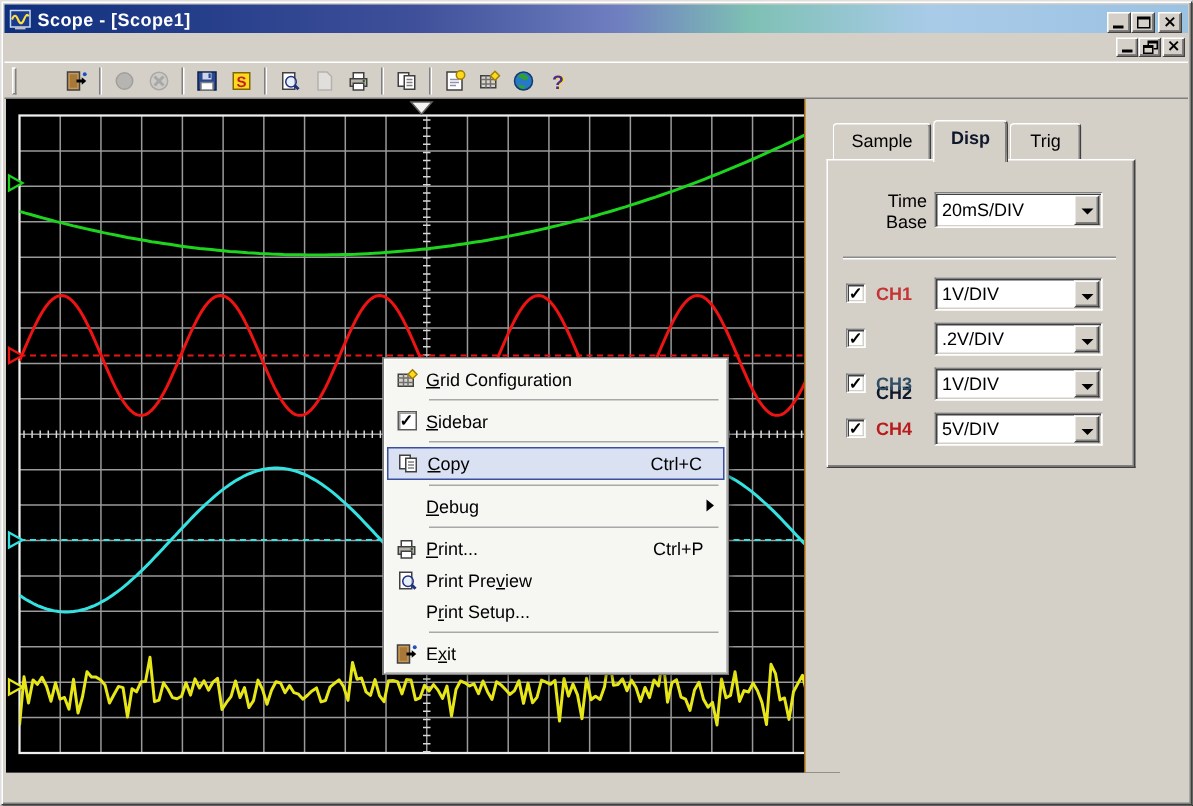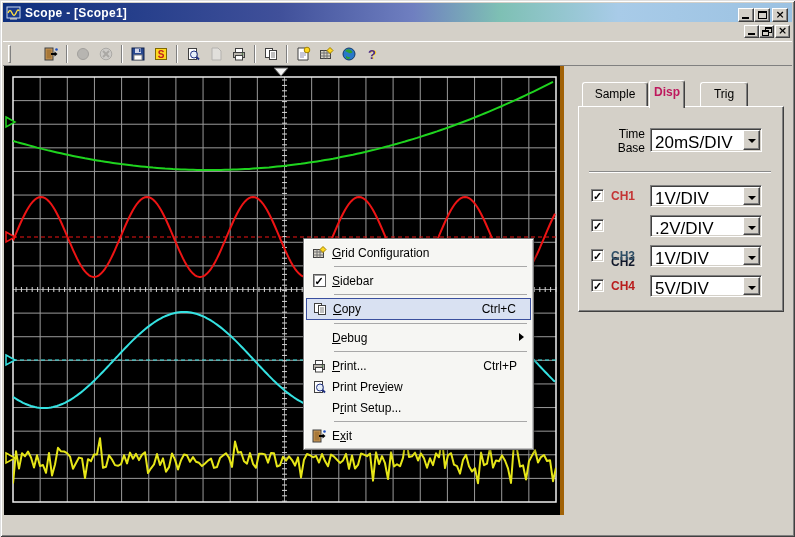--- a/index.html
+++ b/index.html
@@ -48,57 +48,57 @@
     border-right: 1px solid #808080; border-bottom: 1px solid #808080; }
   .tbbtn { position: absolute; top: 1px; width: 23px; height: 22px; display: flex;
     align-items: center; justify-content: center; }
   .tbbtn svg { width: 16px; height: 16px; }
   .tbbtn.disabled { opacity: .55; filter: grayscale(1); }
   .tbsep { position: absolute; top: 3px; width: 2px; height: 18px;
     border-left: 1px solid #808080; border-right: 1px solid #fff; }
   
   .scope { position: absolute; left: 4px; top: 66px; width: 556px; height: 449px; background: #000; }
   
-  .sidebar { position: absolute; left: 560px; top: 66px; width: 232px; height: 449px;
-    background: #d4d0c8; border-left: 4px solid #a16207; }
+  .sidebar { position: absolute; left: 536px; top: 66px; width: 232px; height: 449px;
+    background: #d4d0c8; border-left: 1px solid #a16207; }
   .tab { position: absolute; top: 16px; height: 25px; background: #d4d0c8; text-align: center;
     padding-top: 4px; border-top: 1px solid #fff; border-left: 1px solid #fff;
     border-right: 1px solid #404040; border-top-right-radius: 3px; border-top-left-radius: 3px;
     box-shadow: inset -1px 0 0 #808080; cursor: default; }
   .tab.active { top: 14px; height: 28px; z-index: 3; font-weight: bold; }
   .sbpanel { position: absolute; left: 14px; top: 40px; width: 206px; height: 206px;
     border-top: 1px solid #fff; border-left: 1px solid #fff;
     border-right: 1px solid #404040; border-bottom: 1px solid #404040;
     box-shadow: inset -1px -1px 0 #808080; background: #d4d0c8; z-index: 2; }
   .tblabel { position: absolute; left: 6px; top: 20px; width: 60px; text-align: right; line-height: 14px; }
   .hsep { position: absolute; left: 10px; top: 64px; width: 182px; height: 2px;
     border-top: 1px solid #8a8a8a; border-bottom: 1px solid #fff; }
   .combo { position: absolute; height: 22px; width: 112px; background: #fff;
     border-top: 1px solid #808080; border-left: 1px solid #808080;
     border-right: 1px solid #fff; border-bottom: 1px solid #fff;
     box-shadow: inset 1px 1px 0 #404040, inset -1px -1px 0 #d4d0c8; }
-  .combo .cval { position: absolute; left: 4px; top: 3px; font-size: 17px; white-space: nowrap; }
+  .combo .cval { position: absolute; left: 4px; top: 3px; font-size: 12px; white-space: nowrap; }
   .cbtn { position: absolute; right: 1px; top: 1px; bottom: 1px; width: 17px; background: #d4d0c8;
     border-top: 1px solid #fff; border-left: 1px solid #fff;
     border-right: 1px solid #404040; border-bottom: 1px solid #404040;
     box-shadow: inset -1px -1px 0 #808080; }
   .carrow { position: absolute; left: 4px; top: 8px; width: 0; height: 0;
     border-left: 4px solid transparent; border-right: 4px solid transparent; border-top: 4px solid #000; }
   .chrow { position: absolute; left: 0; width: 100%; height: 22px; }
   .checkbox { position: absolute; left: 12px; top: 4px; width: 13px; height: 13px; background: #fff;
     border-top: 1px solid #808080; border-left: 1px solid #808080;
     border-right: 1px solid #fff; border-bottom: 1px solid #fff;
     box-shadow: inset 1px 1px 0 #404040, inset -1px -1px 0 #d4d0c8;
     font-size: 11px; font-weight: bold; text-align: center; line-height: 12px; }
   .chlabel { position: absolute; left: 32px; top: 4px; font-weight: bold; }
   
   .ctxmenu { position: absolute; left: 255px; top: 238px; width: 231px; z-index: 10;
     background: #f6f6f3; border: 1px solid #7a7a7a;
     box-shadow: inset 1px 1px 0 #fff, inset -1px -1px 0 #c0c0c0, 2px 2px 3px rgba(0,0,0,.35);
-    padding: 3px 2px; margin-left: 48px; }
+    padding: 3px 2px; }
   .mitem { position: relative; display: flex; align-items: center; height: 21px; padding-right: 4px; }
   .mitem .mic { width: 26px; display: flex; justify-content: center; align-items: center; flex: 0 0 26px; }
   .mitem .mic svg { width: 16px; height: 16px; }
   .mlabel { white-space: nowrap; }
   .mkey { text-decoration: underline; }
   .msc { margin-left: auto; padding-right: 10px; }
   .msep { height: 1px; background: #a8a8a8; margin: 3px 4px 3px 28px; }
   .mitem.hilite { border: 1px solid #3a4f9e; background: #d9e1f2; height: 22px; }
   .subarrow { position: absolute; right: 7px; top: 6px; width: 0; height: 0;
     border-top: 4px solid transparent; border-bottom: 4px solid transparent; border-left: 5px solid #000; }
@@ -328,21 +328,21 @@
         <polyline points="9,330.8 11,332.2 13,333.5 15,334.6 17,335.7 19,336.8 21,337.7 23,338.5 25,339.3 27,340.0 29,340.5 31,341.0 33,341.4 35,341.7 37,341.9 39,342.0 41,342.0 43,341.9 45,341.7 47,341.4 49,341.0 51,340.5 53,340.0 55,339.3 57,338.5 59,337.7 61,336.8 63,335.7 65,334.6 67,333.5 69,332.2 71,330.8 73,329.4 75,327.9 77,326.4 79,324.8 81,323.1 83,321.3 85,319.5 87,317.7 89,315.8 91,313.9 93,311.9 95,309.9 97,307.8 99,305.7 101,303.6 103,301.5 105,299.4 107,297.2 109,295.1 111,292.9 113,290.8 115,288.6 117,286.5 119,284.4 121,282.3 123,280.2 125,278.1 127,276.1 129,274.1 131,272.2 133,270.3 135,268.5 137,266.7 139,264.9 141,263.2 143,261.6 145,260.1 147,258.6 149,257.2 151,255.8 153,254.5 155,253.4 157,252.3 159,251.2 161,250.3 163,249.5 165,248.7 167,248.0 169,247.5 171,247.0 173,246.6 175,246.3 177,246.1 179,246.0 181,246.0 183,246.1 185,246.3 187,246.6 189,247.0 191,247.5 193,248.0 195,248.7 197,249.5 199,250.3 201,251.2 203,252.3 205,253.4 207,254.5 209,255.8 211,257.2 213,258.6 215,260.1 217,261.6 219,263.2 221,264.9 223,266.7 225,268.5 227,270.3 229,272.2 231,274.1 233,276.1 235,278.1 237,280.2 239,282.3 241,284.4 243,286.5 245,288.6 247,290.8 249,292.9 251,295.1 253,297.2 255,299.4 257,301.5 259,303.6 261,305.7 263,307.8 265,309.9 267,311.9 269,313.9 271,315.8 273,317.7 275,319.5 277,321.3 279,323.1 281,324.8 283,326.4 285,327.9 287,329.4 289,330.8 291,332.2 293,333.5 295,334.6 297,335.7 299,336.8 301,337.7 303,338.5 305,339.3 307,340.0 309,340.5 311,341.0 313,341.4 315,341.7 317,341.9 319,342.0 321,342.0 323,341.9 325,341.7 327,341.4 329,341.0 331,340.5 333,340.0 335,339.3 337,338.5 339,337.7 341,336.8 343,335.7 345,334.6 347,333.5 349,332.2 351,330.8 353,329.4 355,327.9 357,326.4 359,324.8 361,323.1 363,321.3 365,319.5 367,317.7 369,315.8 371,313.9 373,311.9 375,309.9 377,307.8 379,305.7 381,303.6 383,301.5 385,299.4 387,297.2 389,295.1 391,292.9 393,290.8 395,288.6 397,286.5 399,284.4 401,282.3 403,280.2 405,278.1 407,276.1 409,274.1 411,272.2 413,270.3 415,268.5 417,266.7 419,264.9 421,263.2 423,261.6 425,260.1 427,258.6 429,257.2 431,255.8 433,254.5 435,253.4 437,252.3 439,251.2 441,250.3 443,249.5 445,248.7 447,248.0 449,247.5 451,247.0 453,246.6 455,246.3 457,246.1 459,246.0 461,246.0 463,246.1 465,246.3 467,246.6 469,247.0 471,247.5 473,248.0 475,248.7 477,249.5 479,250.3 481,251.2 483,252.3 485,253.4 487,254.5 489,255.8 491,257.2 493,258.6 495,260.1 497,261.6 499,263.2 501,264.9 503,266.7 505,268.5 507,270.3 509,272.2 511,274.1 513,276.1 515,278.1 517,280.2 519,282.3 521,284.4 523,286.5 525,288.6 527,290.8 529,292.9 531,295.1 533,297.2 535,299.4 537,301.5 539,303.6 541,305.7 543,307.8 545,309.9 547,311.9 549,313.9 551,315.8 " fill="none" stroke="#35e2e2" stroke-width="2" clip-path="url(#gclip)" stroke-linejoin="round"></polyline>
         <path d="M2,289 L11,294 L2,299 Z" fill="#000" stroke="#35e2e2" stroke-width="1.5"></path>
         <polyline points="9,417.6 12,385.2 15,402.6 18,387.3 21,390.2 24,385.5 27,391.5 30,401.5 33,389.2 36,400.1 39,399.0 42,406.8 45,386.9 48,409.4 51,398.5 54,381.8 57,385.3 60,385.4 63,387.2 66,390.6 69,402.7 72,397.0 75,391.6 78,392.4 81,412.0 84,393.2 87,395.2 90,388.5 93,388.4 96,372.2 99,401.8 102,400.7 105,389.2 108,393.5 111,399.1 114,399.8 117,398.2 120,389.2 123,397.4 126,386.6 129,392.7 132,387.9 135,394.1 138,388.7 141,386.2 144,407.0 147,402.3 150,398.4 153,388.0 156,399.1 159,392.4 162,405.7 165,401.1 168,387.4 171,393.6 174,403.5 177,394.2 180,388.5 183,389.3 186,395.8 189,391.1 192,395.8 195,396.8 198,400.1 201,397.5 204,394.6 207,392.6 210,401.9 213,401.0 216,392.1 219,389.6 222,387.2 225,391.6 228,400.9 231,375.6 234,386.8 237,386.0 240,395.2 243,397.6 246,387.1 249,397.8 252,401.8 255,387.8 258,387.7 261,388.4 264,396.6 267,387.0 270,387.3 273,400.5 276,399.3 279,390.8 282,394.7 285,390.4 288,394.1 291,399.6 294,391.4 297,411.4 300,393.7 303,388.0 306,389.2 309,391.3 312,389.9 315,396.5 318,388.0 321,395.1 324,400.3 327,388.5 330,390.6 333,393.7 336,396.9 339,394.4 342,387.8 345,402.9 348,389.4 351,402.5 354,398.9 357,387.4 360,388.7 363,390.2 366,387.5 369,414.7 372,386.3 375,398.1 378,390.1 381,397.2 384,413.1 387,386.2 390,400.5 393,398.2 396,400.3 399,391.9 402,371.0 405,390.9 408,390.3 411,386.5 414,394.5 417,387.4 420,392.3 423,401.7 426,392.3 429,399.1 432,387.3 435,391.3 438,372.7 441,402.1 444,389.2 447,387.1 450,398.7 453,400.1 456,407.6 459,394.0 462,388.8 465,400.2 468,405.5 471,402.3 474,417.3 477,386.6 480,399.2 483,397.6 486,381.8 489,401.6 492,394.4 495,395.3 498,389.4 501,394.5 504,402.4 507,417.0 510,376.9 513,383.1 516,400.6 519,399.3 522,413.6 525,395.2 528,389.6 531,384.2 534,396.6 537,391.1 540,389.0 543,395.0 546,394.2 549,415.2 552,401.7 " fill="none" stroke="#e6e618" stroke-width="2" clip-path="url(#gclip)" stroke-linejoin="round"></polyline>
         <path d="M2,387 L11,392 L2,397 Z" fill="#000" stroke="#e6e618" stroke-width="1.5"></path>
         <polygon points="270,2 284,2 277,10" fill="#f4f4f4" stroke="#606060"></polygon>
       </svg>
   </div>
 
   <div class="sidebar">
     <div class="tab" style="left:18px;width:66px">Sample</div>
-    <div class="tab active" style="left: 85px; width: 36px; color: #be185d;">Disp</div>
+    <div class="tab active" style="left: 85px; width: 50px; color: #0f172a;">Disp</div>
     <div class="tab" style="left:136px;width:48px">Trig</div>
 
     <div class="sbpanel">
       <div class="tblabel">
         <div>Time</div>
         <div>Base</div>
       </div>
       <div class="combo" style="left:71px;top:21px;height:24px">
         <span class="cval" style="top:4px">20mS/DIV</span>
         <div class="cbtn">

